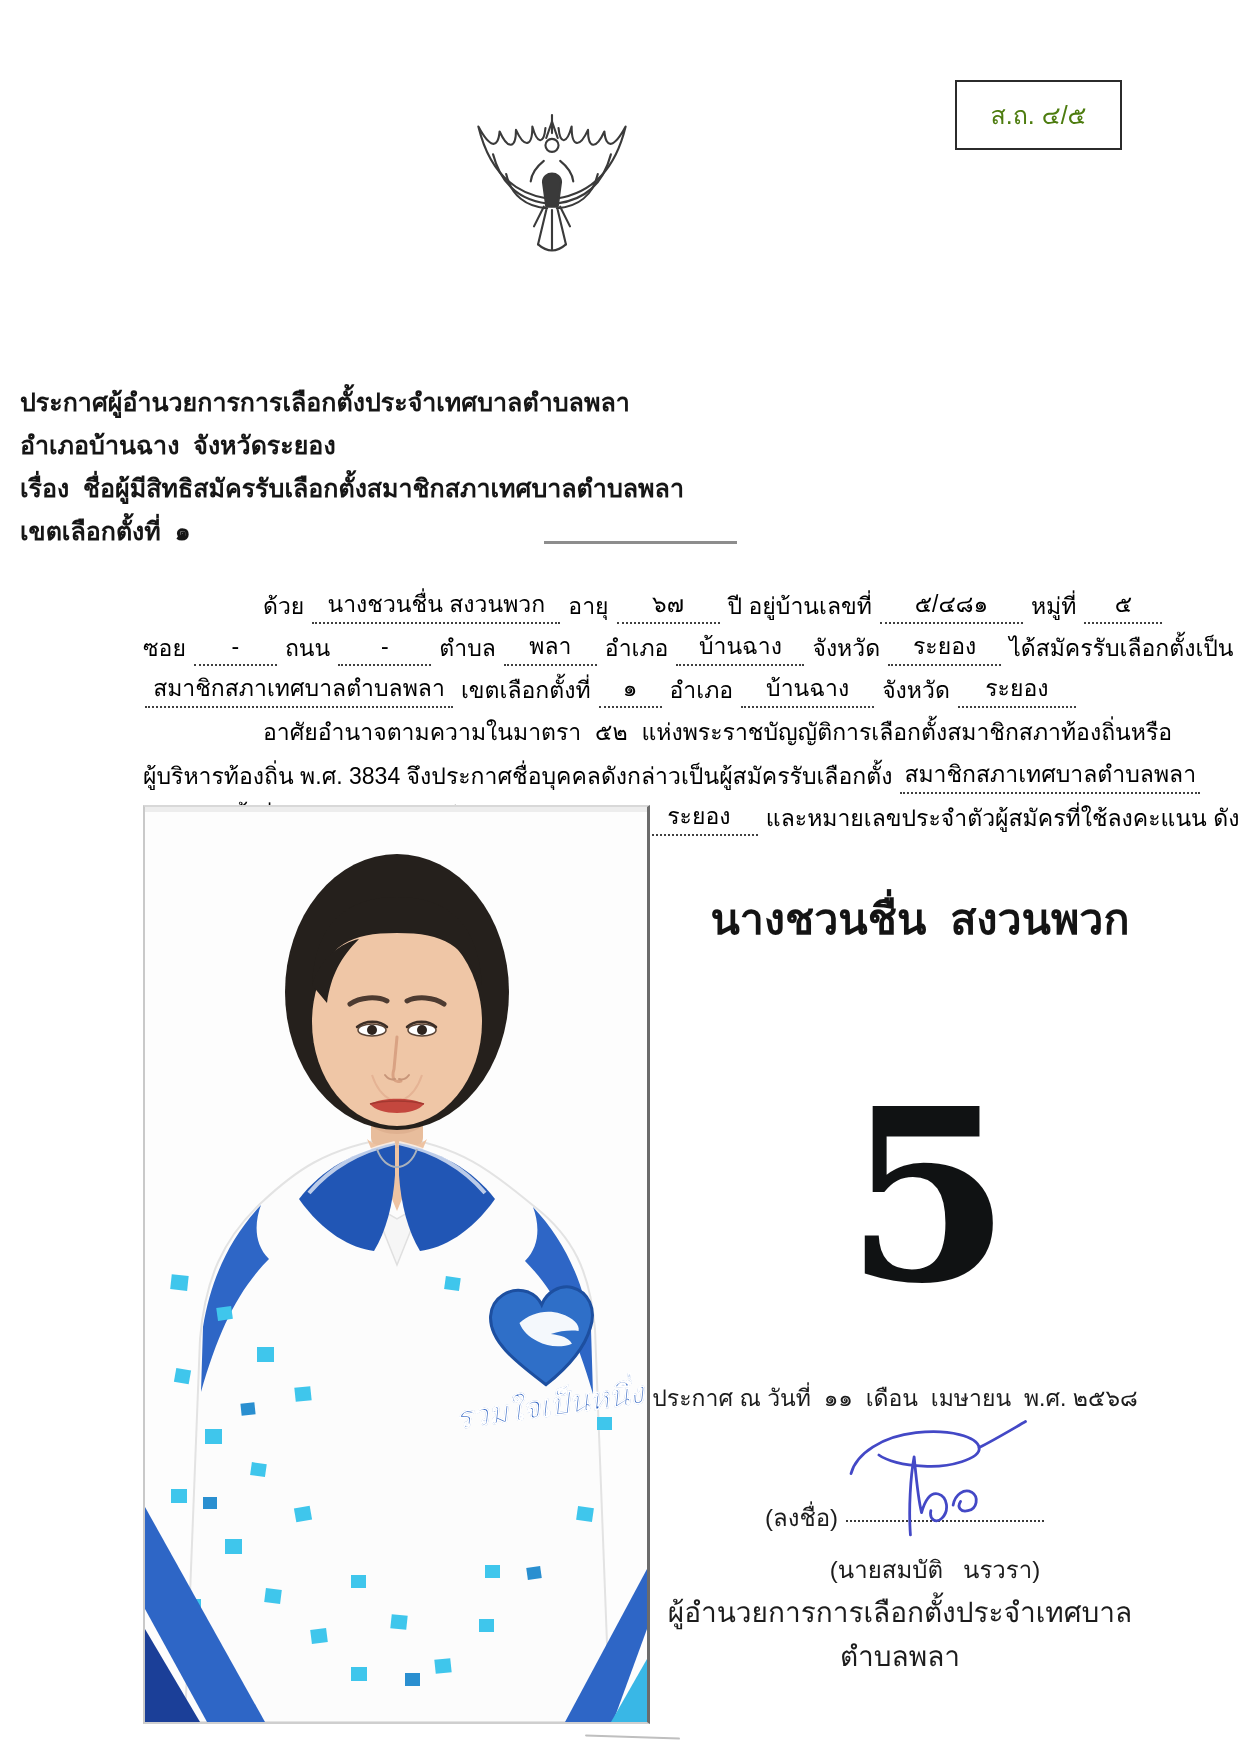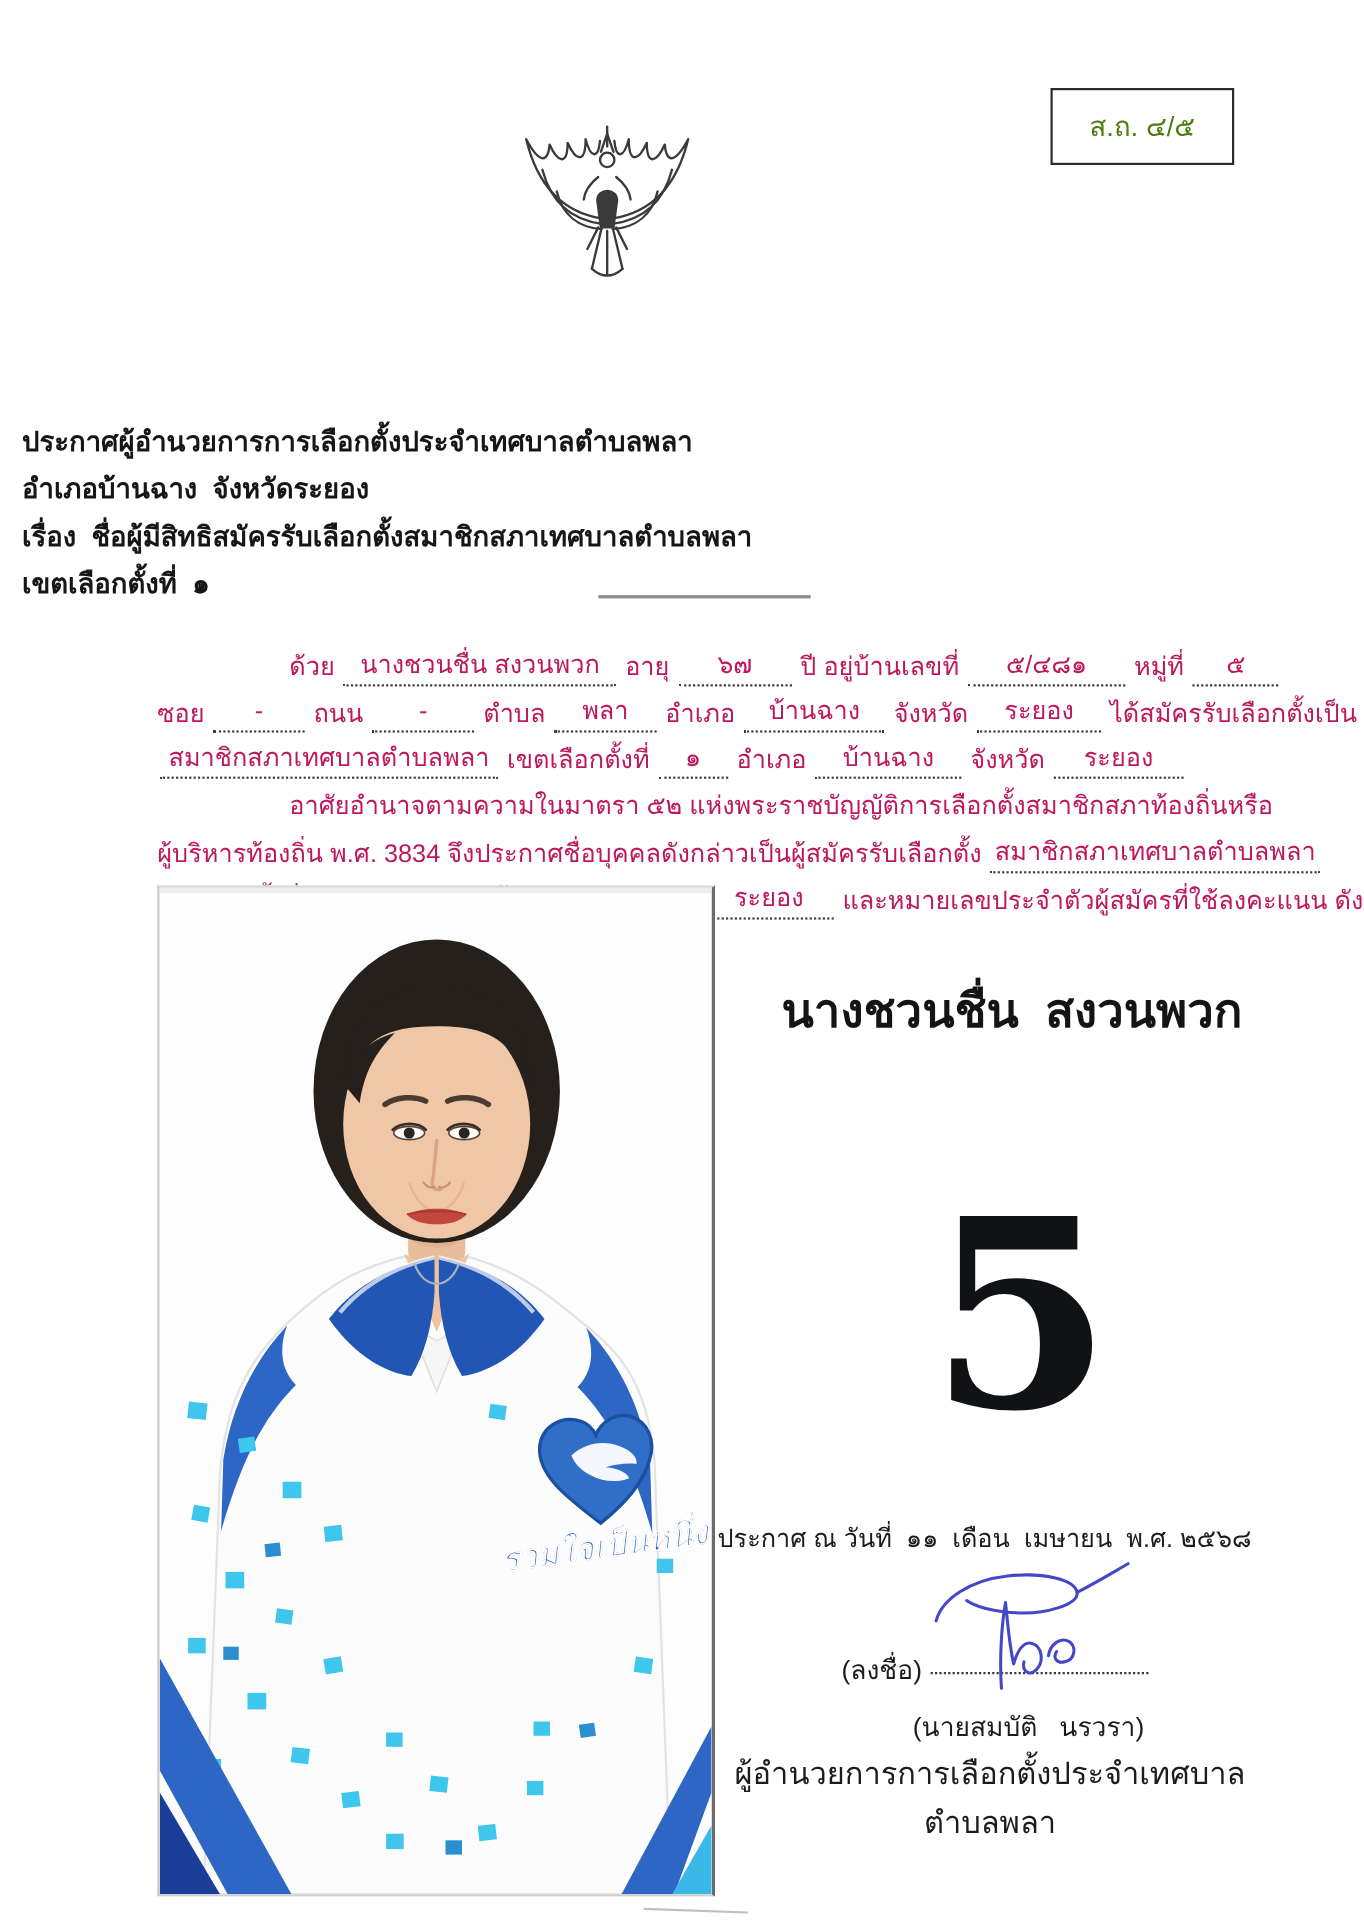--- a/index.html
+++ b/index.html
@@ -15,21 +15,21 @@
   .garuda{position:absolute;left:462px;top:102px;width:180px;height:194px;}
 
   
   .title-block{position:absolute;left:20px;top:336px;width:1090px;text-align:left;
                font-size:25px;font-weight:bold;line-height:43px;color:#161616;margin-top:45px;}
   .title-block div{white-space:pre;}
 
   .divider{position:absolute;left:544px;top:541px;width:193px;height:3px;background:#8d8d8d;}
 
   
-  .body-block{position:absolute;left:140px;top:586px;width:1005px;font-size:23px;color:#be185d;}
+  .body-block{position:absolute;left:140px;top:586px;width:1005px;font-size:23px;color:#000000;}
   .para + .para{margin-top:2px;}
   .bline{height:42px;white-space:nowrap;}
   .run{margin:0 3px;}
   .fill{display:inline-block;min-width:50px;text-align:center;border-bottom:2px dotted #3f3f3f;
         margin:0 5px;padding:0 4px;height:36px;line-height:36px;vertical-align:bottom;}
 
   .artifact-line{position:absolute;left:510px;top:838px;width:140px;height:2px;
                  background:linear-gradient(90deg,#9a9a9a 0 28%,transparent 28% 38%,#9a9a9a 38% 100%);}
 
   
@@ -115,21 +115,21 @@
 
   <div class="divider"></div>
 
   <div class="body-block" id="body-block">
       <div class="para">
         <div class="bline" style="padding-left: 120px;"><span class="run">ด้วย</span><span class="fill" style="min-width: 240px;">นางชวนชื่น  สงวนพวก</span><span class="run">อายุ</span><span class="fill" style="min-width: 95px;">๖๗</span><span class="run">ปี  อยู่บ้านเลขที่</span><span class="fill" style="min-width: 135px;">๕/๔๘๑</span><span class="run">หมู่ที่</span><span class="fill" style="min-width: 70px;">๕</span></div>
         <div class="bline"><span class="run">ซอย</span><span class="fill" style="min-width: 75px;">-</span><span class="run">ถนน</span><span class="fill" style="min-width: 85px;">-</span><span class="run">ตำบล</span><span class="fill" style="min-width: 85px;">พลา</span><span class="run">อำเภอ</span><span class="fill" style="min-width: 120px;">บ้านฉาง</span><span class="run">จังหวัด</span><span class="fill" style="min-width: 105px;">ระยอง</span><span class="run">ได้สมัครรับเลือกตั้งเป็น</span></div>
         <div class="bline"><span class="fill" style="min-width: 300px;">สมาชิกสภาเทศบาลตำบลพลา</span><span class="run">เขตเลือกตั้งที่</span><span class="fill" style="min-width: 55px;">๑</span><span class="run">อำเภอ</span><span class="fill" style="min-width: 125px;">บ้านฉาง</span><span class="run">จังหวัด</span><span class="fill" style="min-width: 110px;">ระยอง</span></div>
       </div>
       <div class="para">
-        <div class="bline" style="padding-left: 120px;"><span class="run">อาศัยอำนาจตามความในมาตรา ๕๒ แห่งพระราชบัญญัติการเลือกตั้งสมาชิกสภาท้องถิ่นหรือ</span></div>
+        <div class="bline" style="padding-left: 120px; font-family: Liberation Mono, monospace;"><span class="run">อาศัยอำนาจตามความในมาตรา ๕๒ แห่งพระราชบัญญัติการเลือกตั้งสมาชิกสภาท้องถิ่นหรือ</span></div>
         <div class="bline"><span class="run">ผู้บริหารท้องถิ่น พ.ศ. 3834 จึงประกาศชื่อบุคคลดังกล่าวเป็นผู้สมัครรับเลือกตั้ง</span><span class="fill" style="min-width: 290px;">สมาชิกสภาเทศบาลตำบลพลา</span></div>
         <div class="bline"><span class="run">เขตเลือกตั้งที่</span><span class="fill" style="min-width: 55px;">๑</span><span class="run">อำเภอ</span><span class="fill" style="min-width: 125px;">บ้านฉาง</span><span class="run">จังหวัด</span><span class="fill" style="min-width: 110px;">ระยอง</span><span class="run">และหมายเลขประจำตัวผู้สมัครที่ใช้ลงคะแนน ดังนี้</span></div>
       </div>
     </div>
 
   <div class="artifact-line"></div>
 
   <div class="photo">
     <svg viewBox="0 0 502 915" xmlns="http://www.w3.org/2000/svg">
       <rect width="502" height="915" fill="#fdfdfd"></rect>

